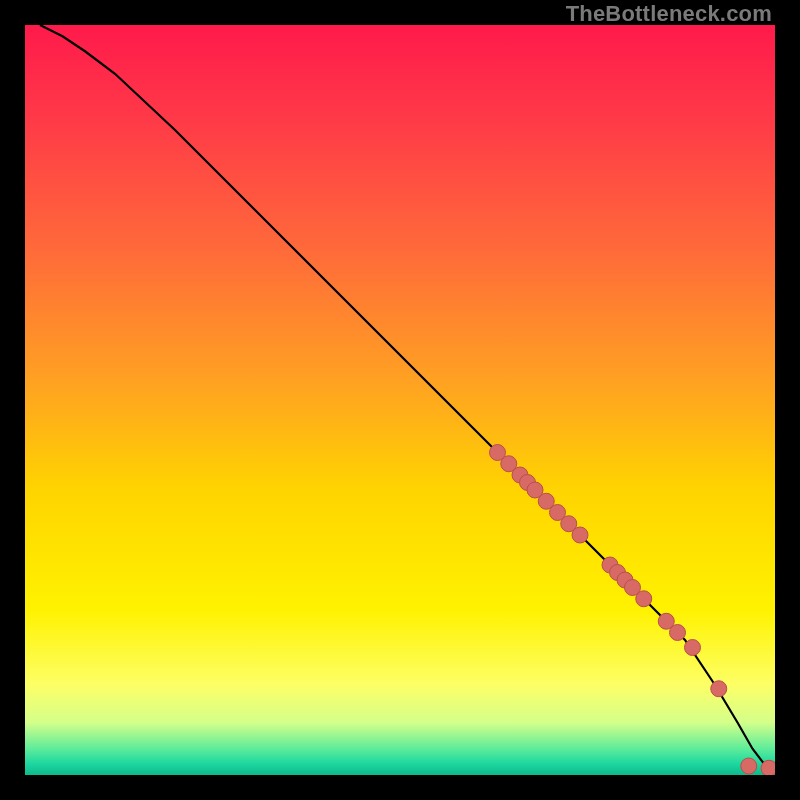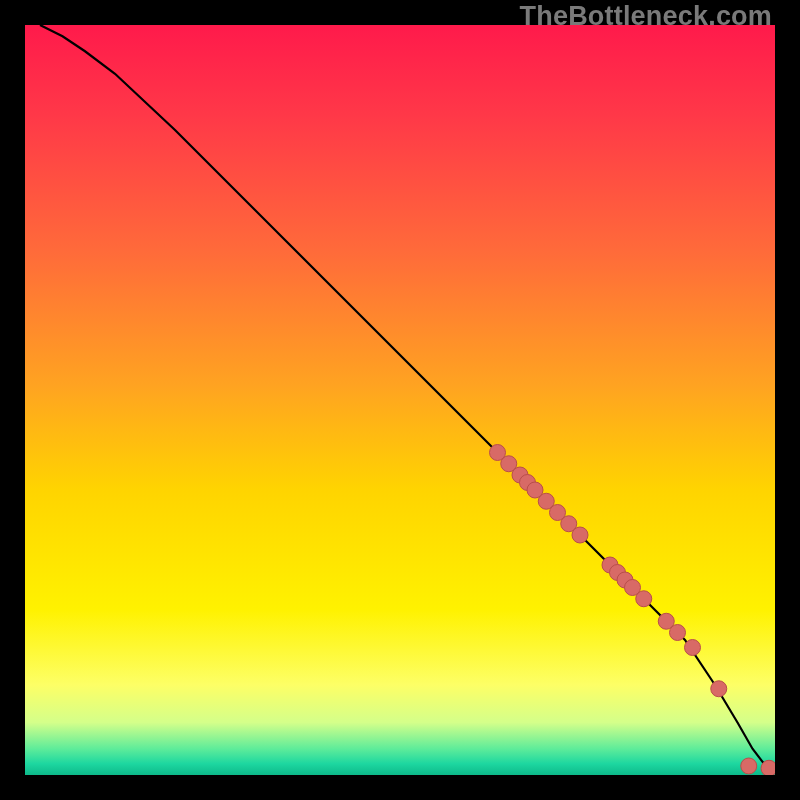--- a/index.html
+++ b/index.html
@@ -24,21 +24,21 @@
     left: 0;
     top: 0;
     width: 750px;
     height: 750px;
   }
   .watermark {
     position: absolute;
     top: 1px;
     right: 28px;
     color: #7a7a7a;
-    font-size: 27px;
+    font-size: 22px;
     font-weight: 600;
     letter-spacing: 0.2px;
     user-select: none;
   }
 </style>
 </head>
 <body>
 
 <div class="frame">
   <svg class="plot" viewBox="0 0 750 750" preserveAspectRatio="none">

